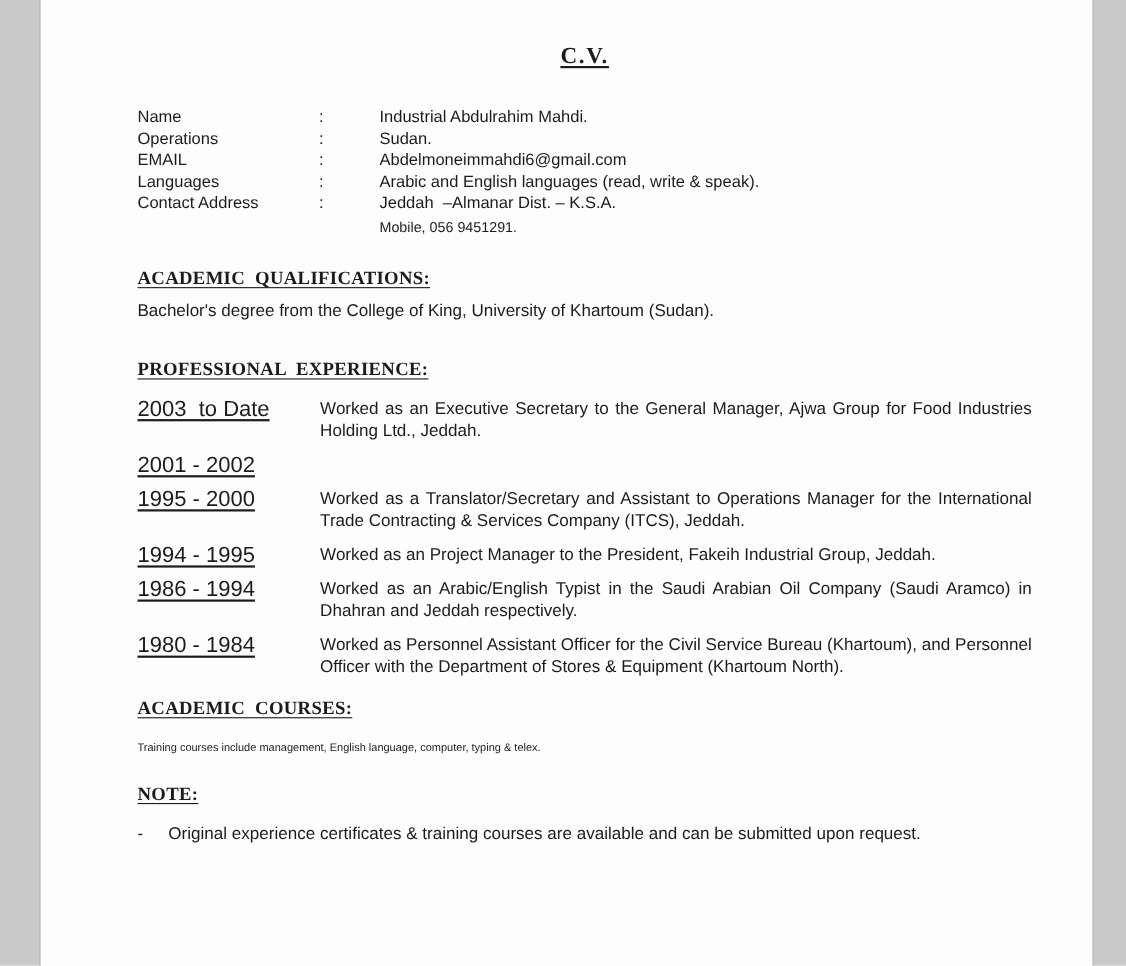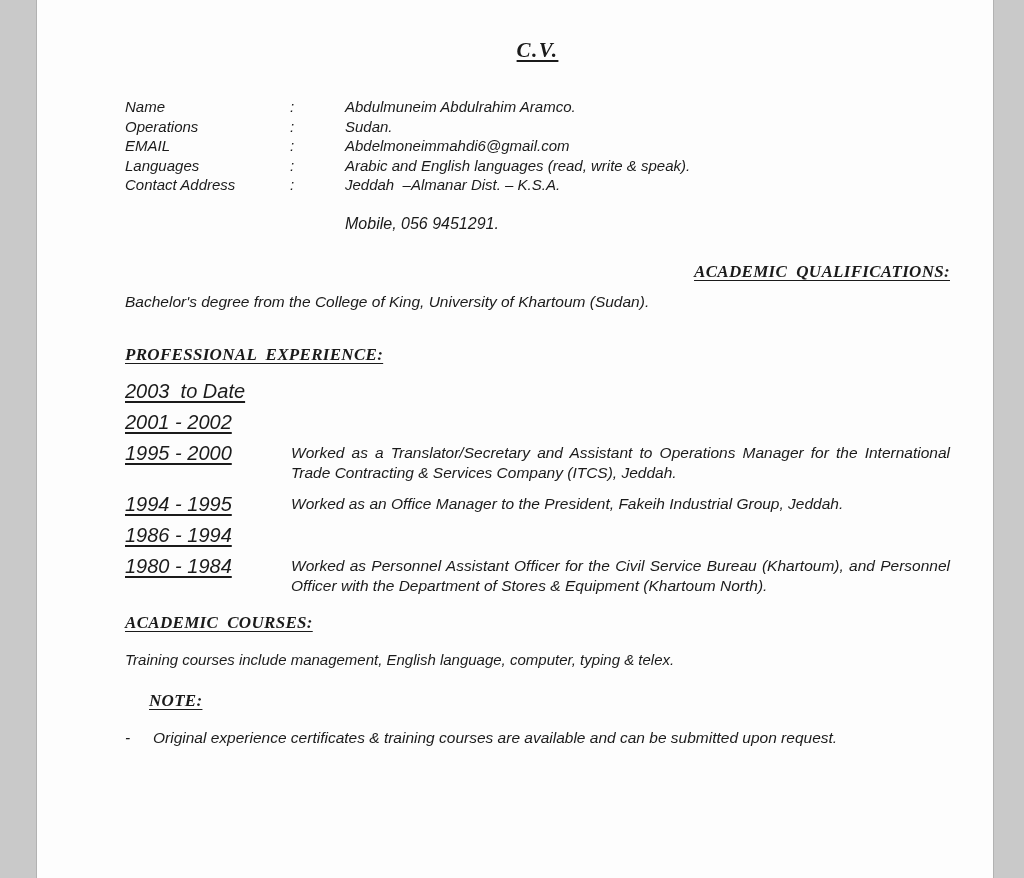--- a/index.html
+++ b/index.html
@@ -17,54 +17,53 @@
   }
   .edge-strip {
     position: absolute; top: 0; bottom: 0;
     background: #c9c9c9;
   }
   .edge-strip.left  { left: 0;  width: 36px; border-right: 1px solid #b2b2b2; }
   .edge-strip.right { right: 0; width: 30px; border-left: 1px solid #b2b2b2; }
   .page {
     position: absolute; top: 0; left: 37px; right: 31px; bottom: 0;
     background: #fdfdfd;
-    padding: 38px 43px 0 88px;
-    font-style: italic;
+    padding: 38px 55px 0 88px;
   }
   .pre { white-space: pre-wrap; }
 
   .title {
     text-align: center;
     font-family: "Liberation Serif", serif;
     font-weight: bold;
     font-size: 21px;
     letter-spacing: 1.5px;
     line-height: 24px;
   }
   .title .u { text-decoration: underline; text-underline-offset: 3px; }
 
   .info-block { margin-top: 35px; }
   .info-row {
     display: grid;
     grid-template-columns: 165px 55px 1fr;
     font-size: 15px;
     line-height: 19.5px;
   }
-  .mobile-line { margin-left: 220px; margin-top: 20px; font-size: 16px; }
+  .mobile-line { margin-left: 220px; margin-top: 4px; font-size: 13px; }
 
   .section-heading {
     font-family: "Liberation Serif", serif;
     font-weight: bold;
     font-size: 17px;
     letter-spacing: 0.3px;
     line-height: 21px;
   }
   .section-heading .u { text-decoration: underline; text-underline-offset: 3px; }
 
-  .heading-academic   { margin-top: 28px; text-align: right; }
+  .heading-academic   { margin-top: 28px; }
   .academic-body      { margin-top: 10px; font-size: 15.5px; line-height: 20px; }
   .heading-experience { margin-top: 32px; }
 
   .experience-list { margin-top: 16px; }
   .experience-row {
     display: grid;
     grid-template-columns: 166px 1fr;
     margin-bottom: 11px;
   }
   .experience-period {
@@ -73,22 +72,22 @@
     text-decoration: underline;
     text-underline-offset: 3px;
   }
   .experience-desc {
     font-size: 15.5px;
     line-height: 20px;
     text-align: justify;
   }
 
   .heading-training { margin-top: 16px; }
-  .training-body    { margin-top: 17px; font-size: 15px; line-height: 20px; }
-  .heading-note     { margin-top: 20px; margin-left: 24px; }
+  .training-body    { margin-top: 17px; font-size: 10px; line-height: 20px; }
+  .heading-note     { margin-top: 20px; }
   .note-item {
     margin-top: 17px;
     display: grid;
     grid-template-columns: 28px 1fr;
     font-size: 15.5px;
     line-height: 20px;
   }
 </style>
 </head>
 <body>
@@ -100,21 +99,21 @@
   <div class="page">
 
     <div class="title">
       <span class="u">C.V.</span>
     </div>
 
     <div class="info-block">
       <div class="info-row">
         <span class="pre">Name</span>
         <span>:</span>
-        <span class="pre">Abdulmuneim Abdulrahim Aramco.</span>
+        <span class="pre">Industrial Abdulrahim Mahdi.</span>
       </div>
       <div class="info-row">
         <span class="pre">Operations</span>
         <span>:</span>
         <span class="pre">Sudan.</span>
       </div>
       <div class="info-row">
         <span class="pre">EMAIL</span>
         <span>:</span>
         <span class="pre">Abdelmoneimmahdi6@gmail.com</span>
@@ -137,34 +136,36 @@
     </div>
     <div class="academic-body">Bachelor's degree from the College of King, University of Khartoum (Sudan).</div>
 
     <div class="section-heading heading-experience">
       <span class="u pre">PROFESSIONAL  EXPERIENCE:</span>
     </div>
 
     <div class="experience-list">
       <div class="experience-row">
         <span class="experience-period pre">2003  to Date</span>
+        <span class="experience-desc">Worked as an Executive Secretary to the General Manager, Ajwa Group for Food Industries Holding Ltd., Jeddah.</span>
       </div>
       <div class="experience-row">
         <span class="experience-period pre">2001 - 2002</span>
       </div>
       <div class="experience-row">
         <span class="experience-period pre">1995 - 2000</span>
         <span class="experience-desc">Worked as a Translator/Secretary and Assistant to Operations Manager for the International Trade Contracting &amp; Services Company (ITCS), Jeddah.</span>
       </div>
       <div class="experience-row">
         <span class="experience-period pre">1994 - 1995</span>
-        <span class="experience-desc">Worked as an Office Manager to the President, Fakeih Industrial Group, Jeddah.</span>
+        <span class="experience-desc">Worked as an Project Manager to the President, Fakeih Industrial Group, Jeddah.</span>
       </div>
       <div class="experience-row">
         <span class="experience-period pre">1986 - 1994</span>
+        <span class="experience-desc">Worked as an Arabic/English Typist in the Saudi Arabian Oil Company (Saudi Aramco) in Dhahran and Jeddah respectively.</span>
       </div>
       <div class="experience-row">
         <span class="experience-period pre">1980 - 1984</span>
         <span class="experience-desc">Worked as Personnel Assistant Officer for the Civil Service Bureau (Khartoum), and Personnel Officer with the Department of Stores &amp; Equipment (Khartoum North).</span>
       </div>
     </div>
 
     <div class="section-heading heading-training">
       <span class="u pre">ACADEMIC  COURSES:</span>
     </div>

